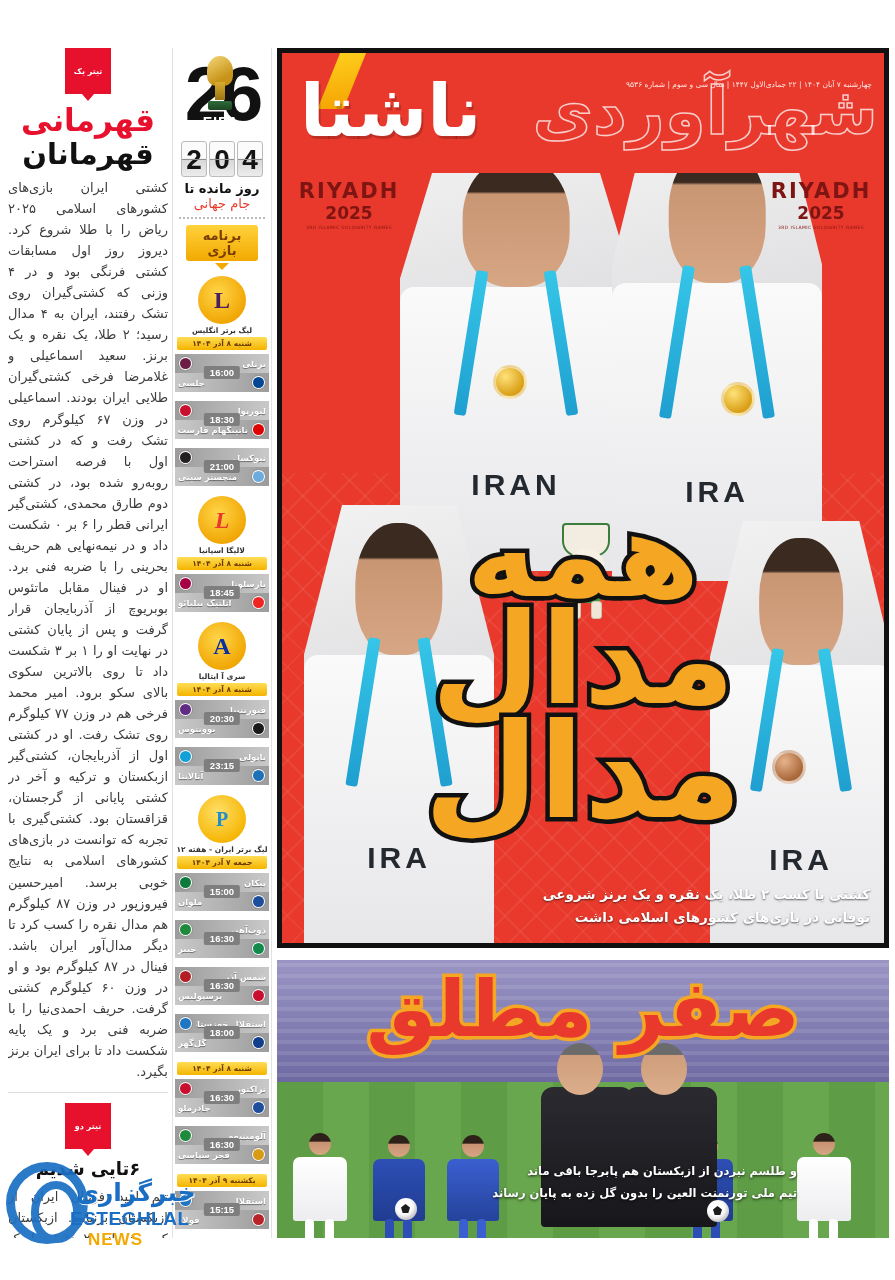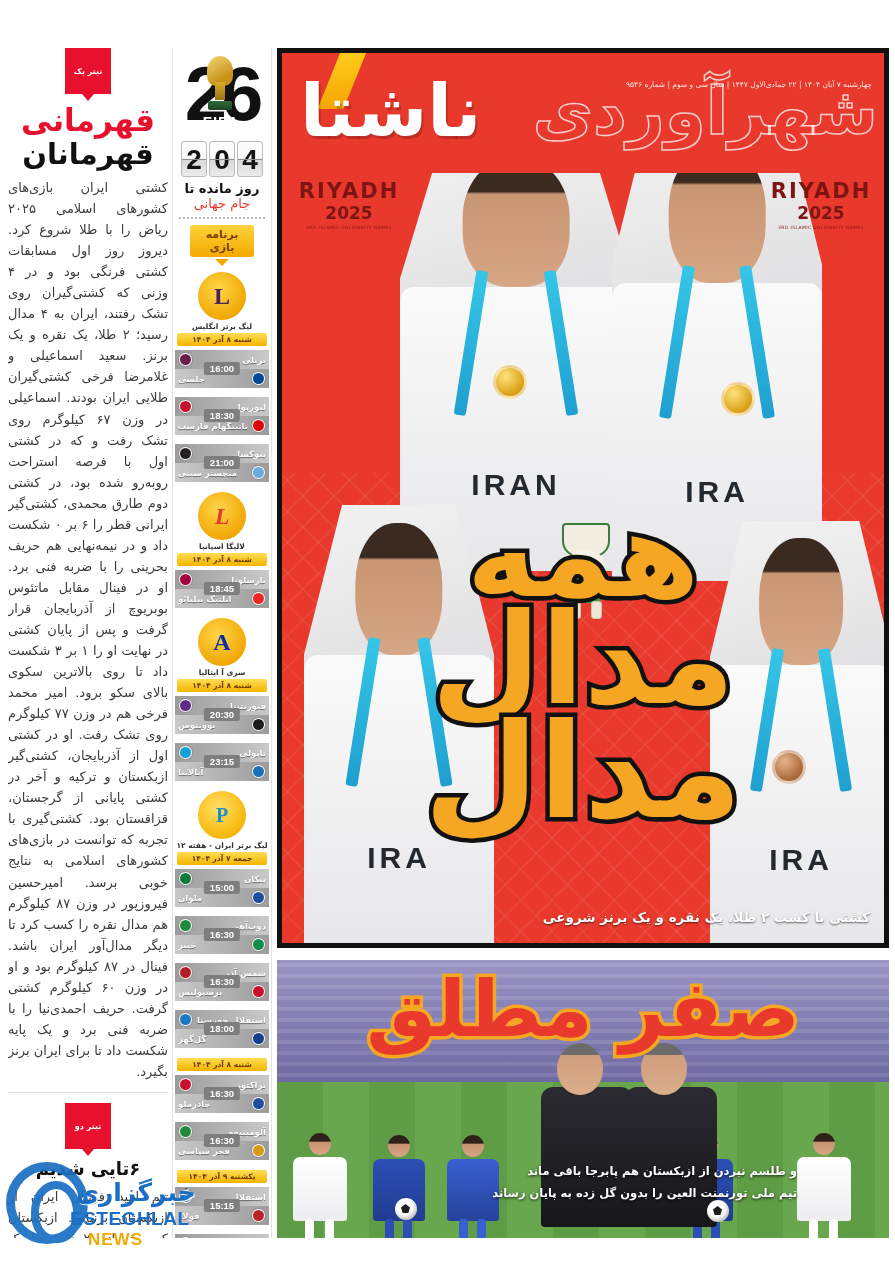--- a/index.html
+++ b/index.html
@@ -295,23 +295,23 @@
     line-height: 36px; text-align: center;
     font-family: "Liberation Sans", sans-serif;
   }
   .flip-digit::after { content:""; position:absolute; left:0; right:0; top:50%;
     height:1px; background:#8f8f8f; }
   .cd-l1 { font-size: 13px; font-weight: bold; color: #111; }
   .cd-l2 { font-size: 13px; font-weight: normal; color: #e8392c; }
   .dot-rule { margin: 6px 6px; border-top: 2px dotted #bbb; }
 
   .prog-btn {
-    margin: 0 auto 2px; width: 64px; padding: 3px 4px;
+    margin: 0 auto 2px; width: 72px; padding: 3px 4px;
     background: linear-gradient(180deg,#ffd23b,#f2a900);
-    color: #7a3f00; font-size: 11px; font-weight: bold;
+    color: #7a3f00; font-size: 13px; font-weight: bold;
     border-radius: 3px; text-align: center;
   }
   .prog-caret {
     width: 0; height: 0; margin: 0 auto 6px;
     border-left: 7px solid transparent; border-right: 7px solid transparent;
     border-top: 7px solid #f2a900;
   }
 
   .league-block { margin-bottom: 8px; }
   .league-badge {
@@ -822,20 +822,21 @@
       </div>
 
       <div class="big-headline">
         <span class="bh-line bh-1">همه</span>
         <span class="bh-line bh-2">مدال</span>
         <span class="bh-line bh-3">مدال</span>
       </div>
 
       <div class="top-sub">
         <div>کشتی با کسب ۲ طلا، یک نقره و یک برنز شروعی</div>
+        <div>توفانی در بازی‌های کشورهای اسلامی داشت</div>
       </div>
     </div>
 
     <div class="bottom-story">
       <div class="stand"></div>
       <div class="pitch"></div>
 
       <div class="bplayer" style="left:16px; width:54px;">
         <div class="bp-head"></div>
         <div class="bp-shirt" style="height:64px;background:linear-gradient(180deg,#ffffff,#ededf0);"></div>

